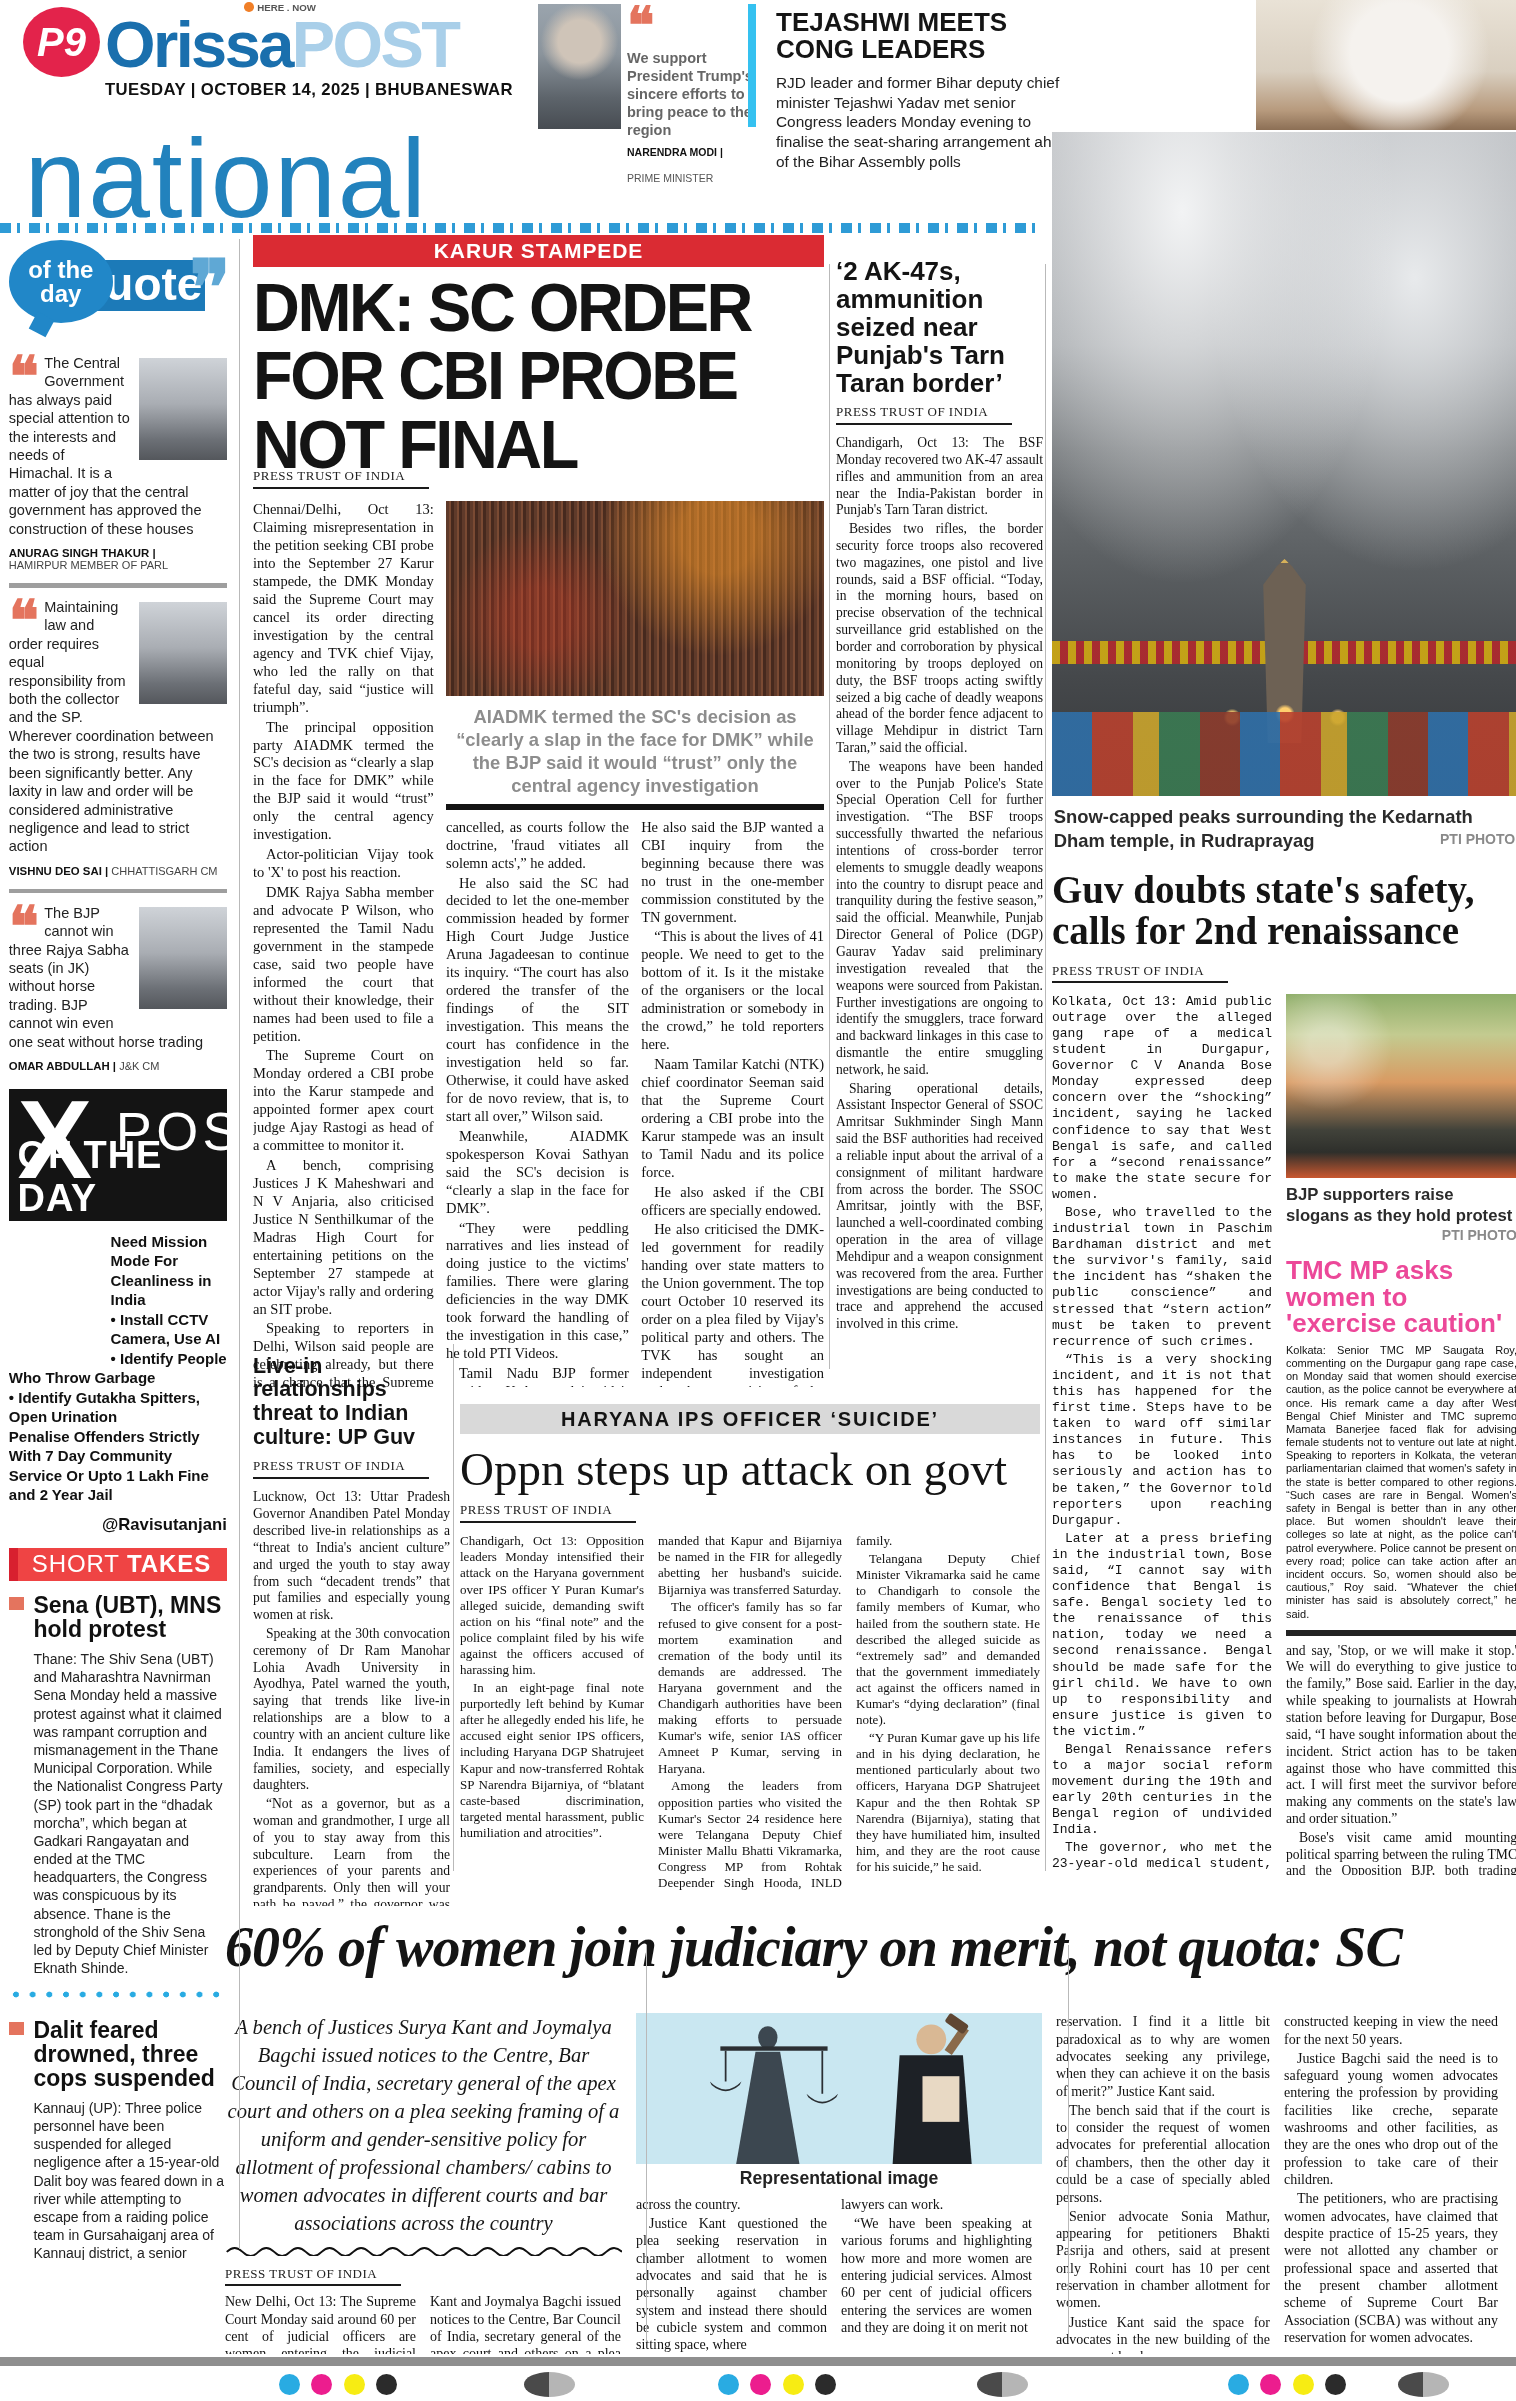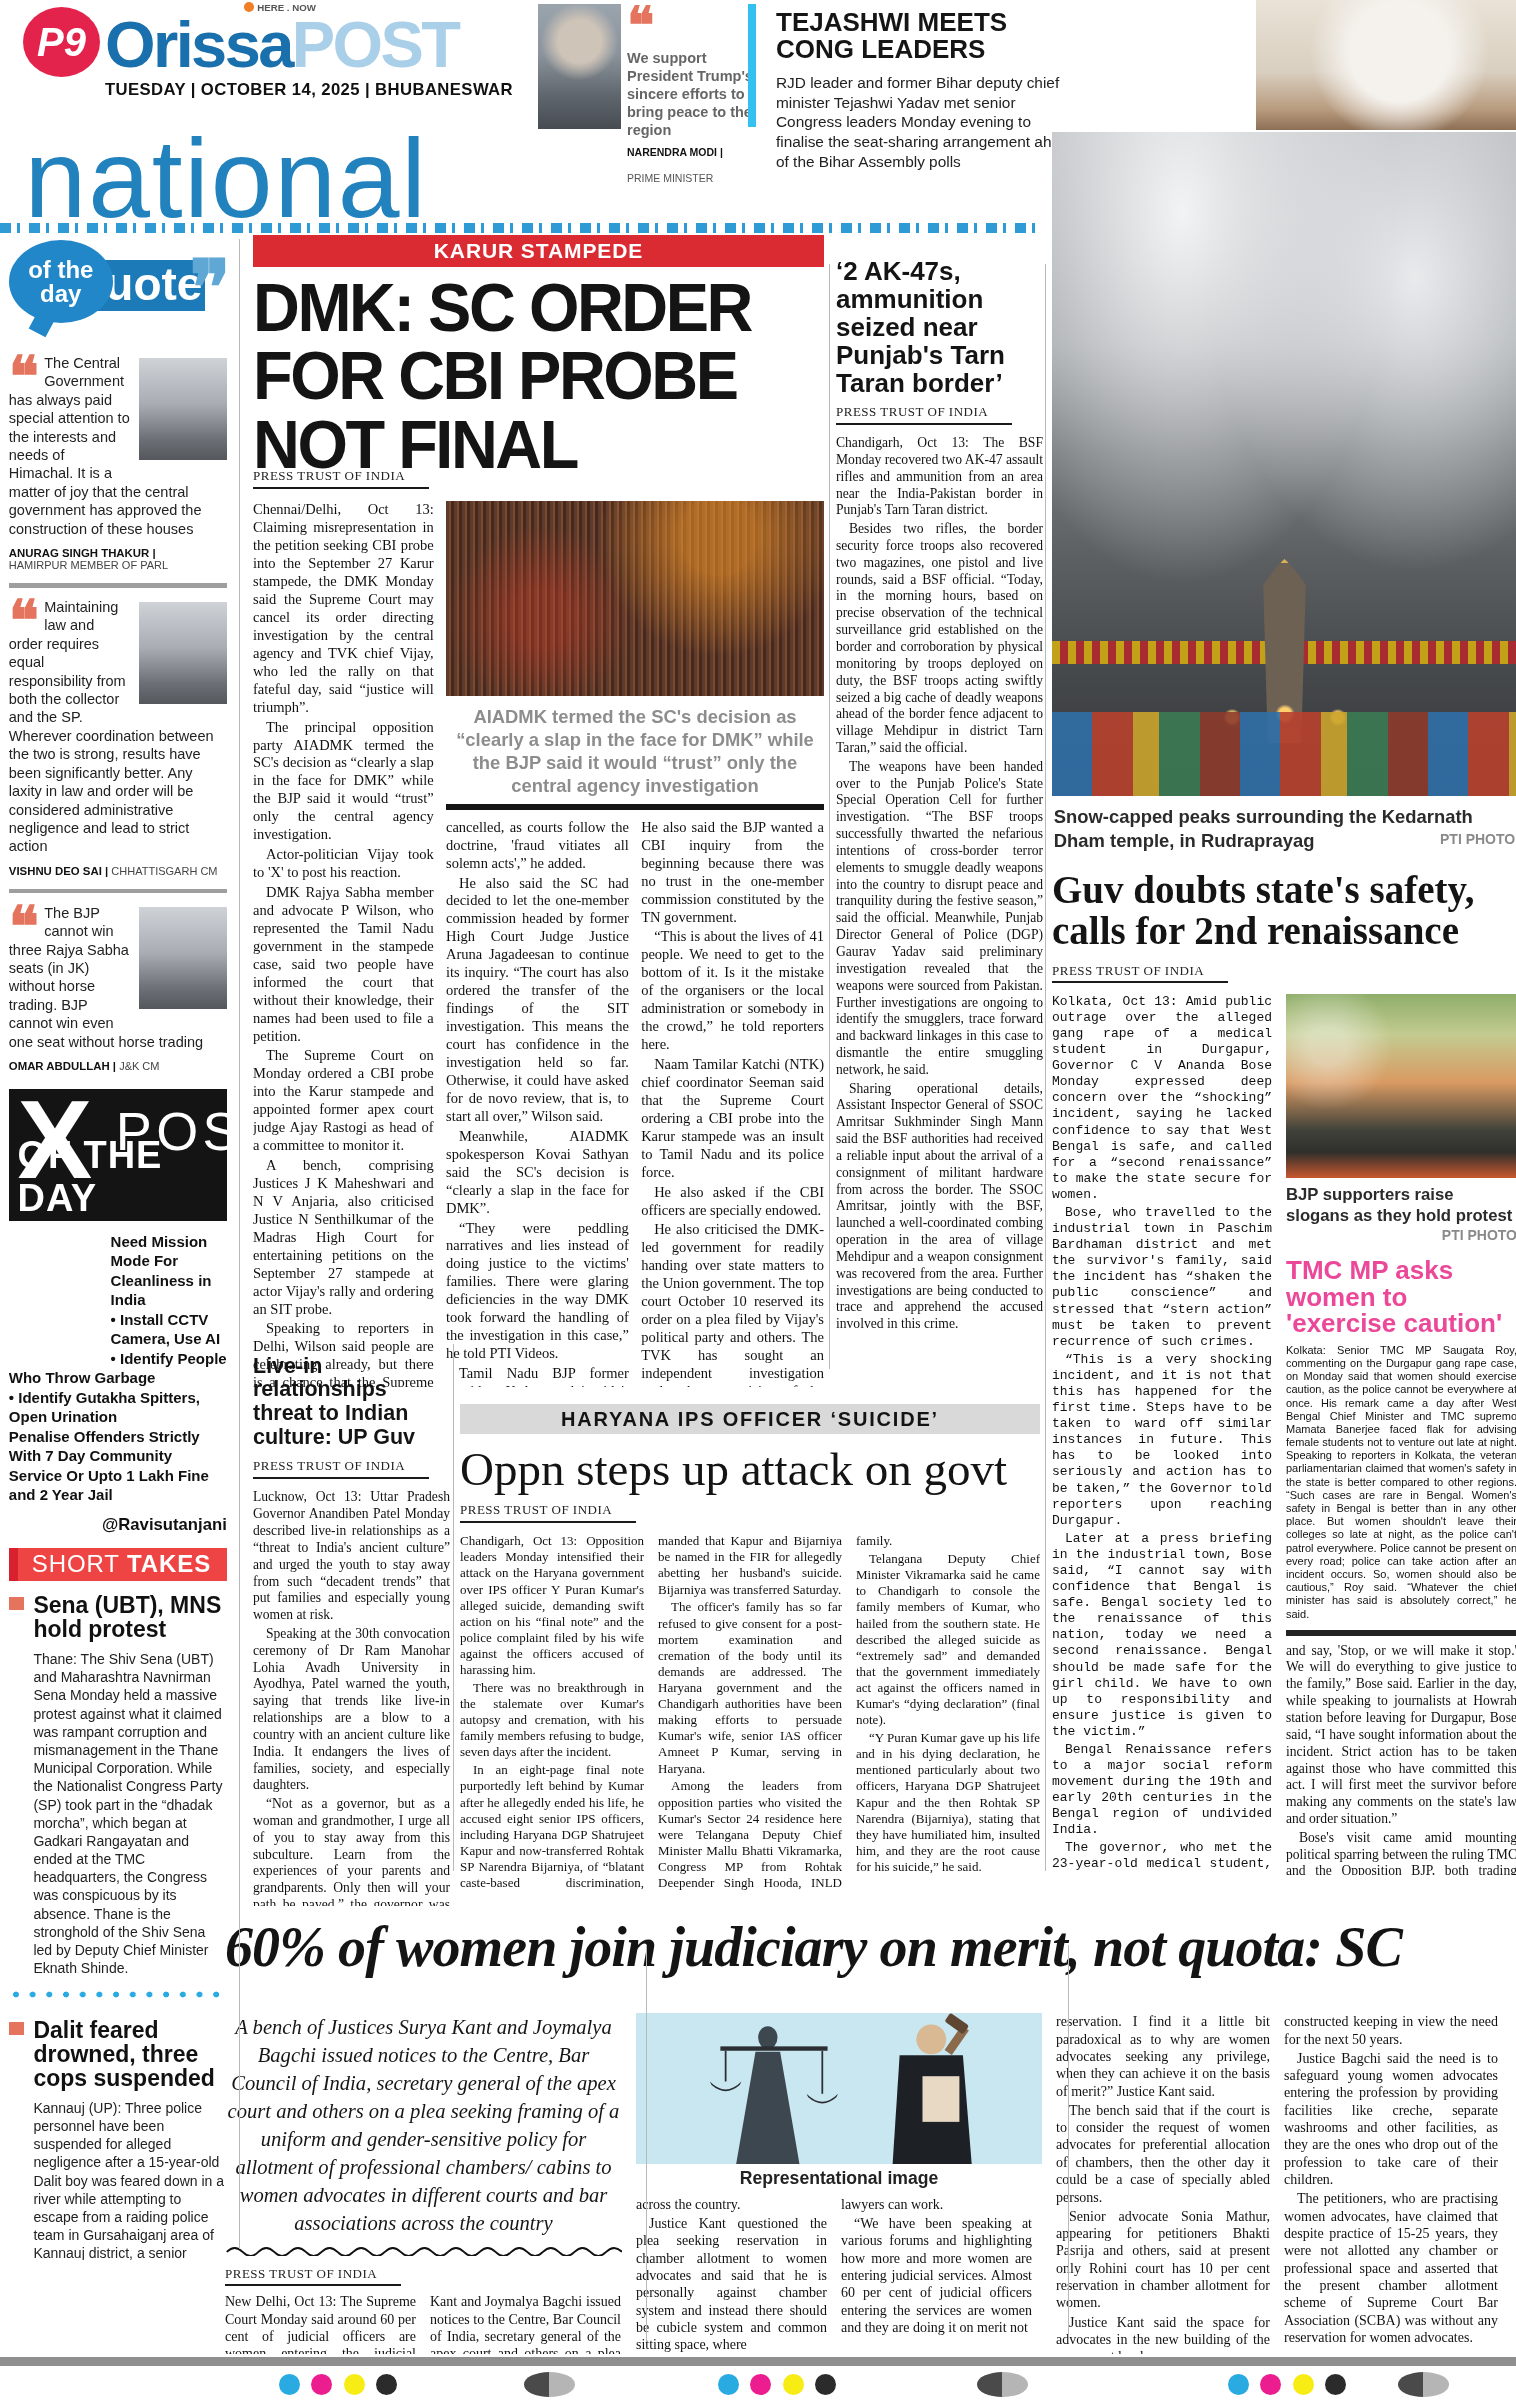--- a/index.html
+++ b/index.html
@@ -359,21 +359,20 @@
       </div>
   </article>
 
   <article id="oppn" class="abs">
     <div class="oppn-kicker">HARYANA IPS OFFICER ‘SUICIDE’</div>
     <h1 class="oppn-headline">Oppn steps up attack on govt</h1>
     <span class="byline">PRESS TRUST OF INDIA</span>
     <div class="oppn-cols">
       <div class="col copy">
           <p class="p">Chandigarh, Oct 13: Opposition leaders Monday intensified their attack on the Haryana government over IPS officer Y Puran Kumar's alleged suicide, demanding swift action on his “final note” and the police complaint filed by his wife against the officers accused of harassing him.</p>
-          <p class="p">There was no breakthrough in the stalemate over Kumar's autopsy and cremation, with his family members refusing to budge, seven days after the incident.</p>
           <p class="p">In an eight-page final note purportedly left behind by Kumar after he allegedly ended his life, he accused eight senior IPS officers, including Haryana DGP Shatrujeet Kapur and now-transferred Rohtak SP Narendra Bijarniya, of “blatant caste-based discrimination, targeted mental harassment, public humiliation and atrocities”.</p>
         </div>
       <div class="col copy">
           <p class="p">manded that Kapur and Bijarniya be named in the FIR for allegedly abetting her husband's suicide. Bijarniya was transferred Saturday.</p>
           <p class="p">The officer's family has so far refused to give consent for a post-mortem examination and cremation of the body until its demands are addressed. The Haryana government and the Chandigarh authorities have been making efforts to persuade Kumar's wife, senior IAS officer Amneet P Kumar, serving in Haryana.</p>
           <p class="p">Among the leaders from opposition parties who visited the Kumar's Sector 24 residence here were Telangana Deputy Chief Minister Mallu Bhatti Vikramarka, Congress MP from Rohtak Deepender Singh Hooda, INLD chief Abhay Singh Chautala and Punjab Finance Minister and AAP leader Harpal Singh Cheema.</p>
         </div>
       <div class="col copy">
           <p class="p">family.</p>
           <p class="p">Telangana Deputy Chief Minister Vikramarka said he came to Chandigarh to console the family members of Kumar, who hailed from the southern state. He described the alleged suicide as “extremely sad” and demanded that the government immediately act against the officers named in Kumar's “dying declaration” (final note).</p>

